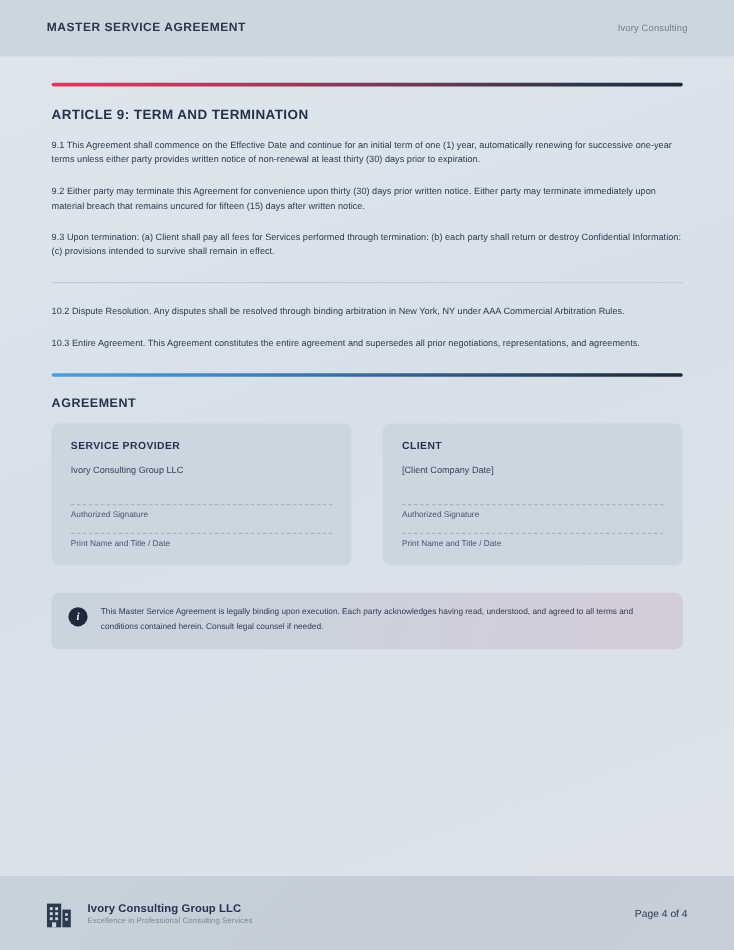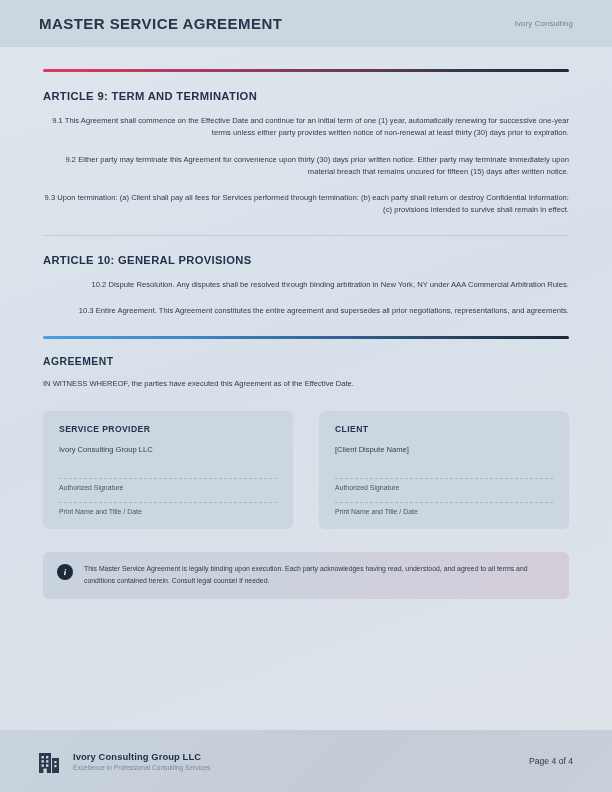--- a/index.html
+++ b/index.html
@@ -30,21 +30,21 @@
     height: 47px;
     background: #ccd6df;
     display: flex;
     align-items: center;
     justify-content: space-between;
     padding: 0 39px 0 39px;
     flex: 0 0 auto;
   }
 
   .doc-header-title {
-    font-size: 15px;
+    font-size: 10px;
     font-weight: bold;
     letter-spacing: 0.45px;
     color: #27364b;
   }
 
   .doc-header-brand {
     font-size: 7.8px;
     font-weight: normal;
     color: #6f7d8d;
     letter-spacing: 0.15px;
@@ -80,21 +80,21 @@
     letter-spacing: 0.35px;
     color: #23324a;
     margin-bottom: 13px;
   }
 
   .clause {
     font-size: 7.6px;
     line-height: 1.62;
     color: #2c3a4d;
     margin-bottom: 14px;
-    text-align: right;
+    text-align: left;
     letter-spacing: 0.02px;
   }
 
   .clause:last-child { margin-bottom: 0; }
 
   .section-sep {
     height: 1px;
     background: #c3ccd6;
     margin: 18px 0 18px 0;
   }
@@ -245,45 +245,43 @@
     <div>
       <div class="article-title">ARTICLE 9: TERM AND TERMINATION</div>
       <p class="clause">9.1 This Agreement shall commence on the Effective Date and continue for an initial term of one (1) year, automatically renewing for successive one-year terms unless either party provides written notice of non-renewal at least thirty (30) days prior to expiration.</p>
       <p class="clause">9.2 Either party may terminate this Agreement for convenience upon thirty (30) days prior written notice. Either party may terminate immediately upon material breach that remains uncured for fifteen (15) days after written notice.</p>
       <p class="clause">9.3 Upon termination: (a) Client shall pay all fees for Services performed through termination: (b) each party shall return or destroy Confidential Information: (c) provisions intended to survive shall remain in effect.</p>
     </div>
 
     <div class="section-sep"></div>
 
     <div>
-      <div class="article-title">ARTICLE 10: GENERAL PROVISIONS</div>
       <p class="clause">10.2 Dispute Resolution. Any disputes shall be resolved through binding arbitration in New York, NY under AAA Commercial Arbitration Rules.</p>
       <p class="clause">10.3 Entire Agreement. This Agreement constitutes the entire agreement and supersedes all prior negotiations, representations, and agreements.</p>
     </div>
 
     <div class="rule rule-blue"></div>
 
     <div>
       <div class="section-title">AGREEMENT</div>
-      <div class="witness-line">IN WITNESS WHEREOF, the parties have executed this Agreement as of the Effective Date.</div>
 
       <div class="sig-row">
 
         <div class="sig-box">
           <div class="sig-role">SERVICE PROVIDER</div>
           <div class="sig-party">Ivory Consulting Group LLC</div>
           <div class="sig-line"></div>
           <div class="sig-caption">Authorized Signature</div>
           <div class="sig-line"></div>
           <div class="sig-caption last">Print Name and Title / Date</div>
         </div>
 
         <div class="sig-box">
           <div class="sig-role">CLIENT</div>
-          <div class="sig-party">[Client Dispute Name]</div>
+          <div class="sig-party">[Client Company Date]</div>
           <div class="sig-line"></div>
           <div class="sig-caption">Authorized Signature</div>
           <div class="sig-line"></div>
           <div class="sig-caption last">Print Name and Title / Date</div>
         </div>
 
       </div>
     </div>
 
     <div class="notice">

